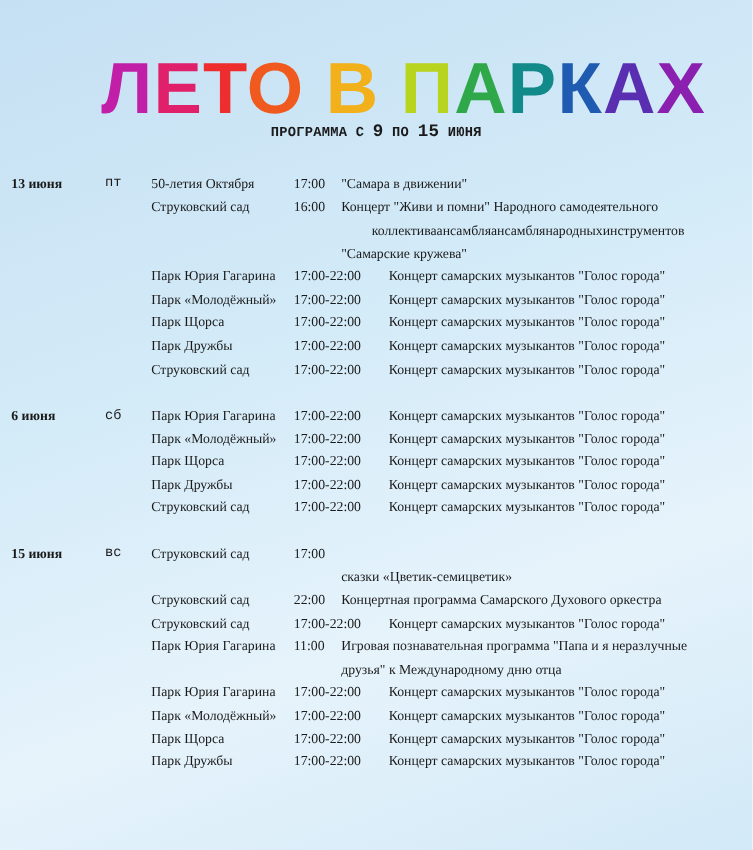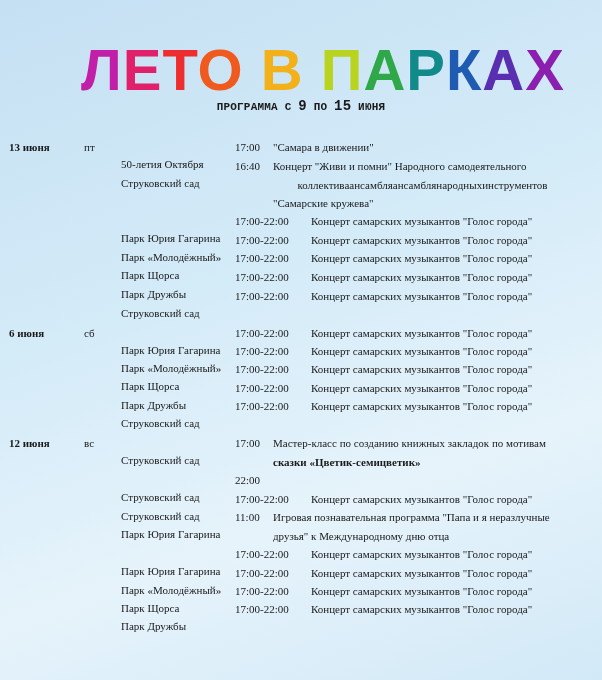--- a/index.html
+++ b/index.html
@@ -11,22 +11,22 @@
   }
   .banner { position: absolute; left: 0; top: 34px; width: 602px; height: 70px; margin-left: 22px; }
   .banner svg { display: block; }
   .subtitle {
     position: absolute; top: 98px; left: 0; width: 602px; text-align: center;
     font-size: 11px; font-weight: bold; letter-spacing: 0.2px; font-family: Liberation Mono, monospace;
   }
   .subtitle .big { font-size: 14px; }
   .row { position: absolute; left: 0; width: 602px; height: 18px; font-size: 11px; line-height: 18px; white-space: nowrap; }
   .c-date { position: absolute; left: 9px; font-weight: bold; }
-  .c-dow { position: absolute; left: 84px; }
-  .c-place { position: absolute; left: 121px; margin-top: 17px; }
+  .c-dow { position: absolute; left: 84px; font-family: Liberation Mono, monospace; }
+  .c-place { position: absolute; left: 121px; }
   .c-time { position: absolute; left: 235px; }
   .c-event { position: absolute; left: 273px; }
   .c-event.wide { left: 311px; }
   .justify { width: 299px; display: flex; justify-content: center; }
 </style>
 </head>
 <body>
 
 <div class="banner">
   <svg width="602" height="70" viewBox="0 0 602 70">
@@ -44,21 +44,21 @@
       <span class="c-date">13 июня</span>
       <span class="c-dow">пт</span>
       <span class="c-place">50-летия Октября</span>
       <span class="c-time">17:00</span>
       <span class="c-event">"Самара в движении"</span>
     </div>
     <div class="row" style="top: 157px;">
       <span class="c-date"></span>
       <span class="c-dow"></span>
       <span class="c-place">Струковский сад</span>
-      <span class="c-time">16:40</span>
+      <span class="c-time">16:00</span>
       <span class="c-event">Концерт "Живи и помни" Народного самодеятельного</span>
     </div>
     <div class="row" style="top: 176px;">
       <span class="c-event justify">
         <span>коллектива</span>
         <span>ансамбля</span>
         <span>ансамбля</span>
         <span>народных</span>
         <span>инструментов</span>
       </span>
@@ -130,34 +130,34 @@
       <span class="c-event wide">Концерт самарских музыкантов "Голос города"</span>
     </div>
     <div class="row" style="top: 397px;">
       <span class="c-date"></span>
       <span class="c-dow"></span>
       <span class="c-place">Струковский сад</span>
       <span class="c-time">17:00-22:00</span>
       <span class="c-event wide">Концерт самарских музыкантов "Голос города"</span>
     </div>
     <div class="row" style="top: 434px;">
-      <span class="c-date">12 июня</span>
+      <span class="c-date">15 июня</span>
       <span class="c-dow">вс</span>
       <span class="c-place">Струковский сад</span>
       <span class="c-time">17:00</span>
-      <span class="c-event">Мастер-класс по созданию книжных закладок по мотивам</span>
-    </div>
-    <div class="row" style="top: 453px; font-weight: bold;">
+    </div>
+    <div class="row" style="top: 453px;">
       <span class="c-event">сказки «Цветик-семицветик»</span>
     </div>
     <div class="row" style="top: 471px;">
       <span class="c-date"></span>
       <span class="c-dow"></span>
       <span class="c-place">Струковский сад</span>
       <span class="c-time">22:00</span>
+      <span class="c-event">Концертная программа Самарского Духового оркестра</span>
     </div>
     <div class="row" style="top: 490px;">
       <span class="c-date"></span>
       <span class="c-dow"></span>
       <span class="c-place">Струковский сад</span>
       <span class="c-time">17:00-22:00</span>
       <span class="c-event wide">Концерт самарских музыкантов "Голос города"</span>
     </div>
     <div class="row" style="top: 508px;">
       <span class="c-date"></span>

